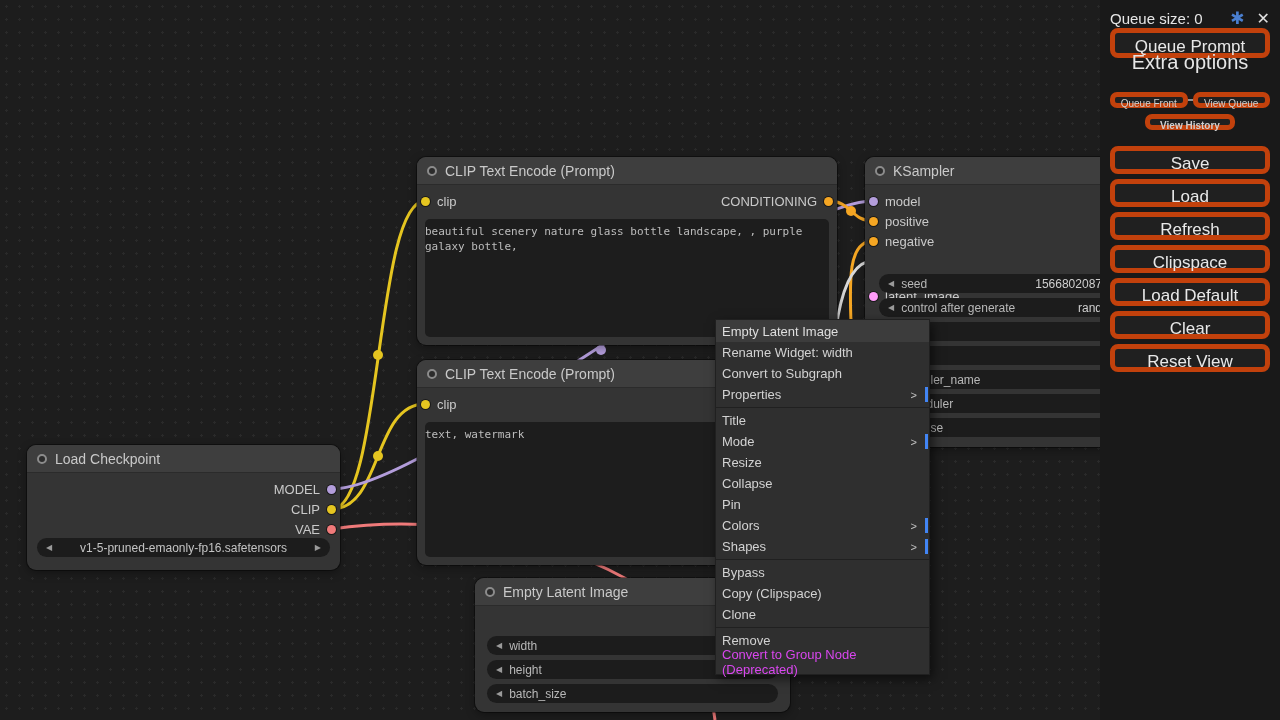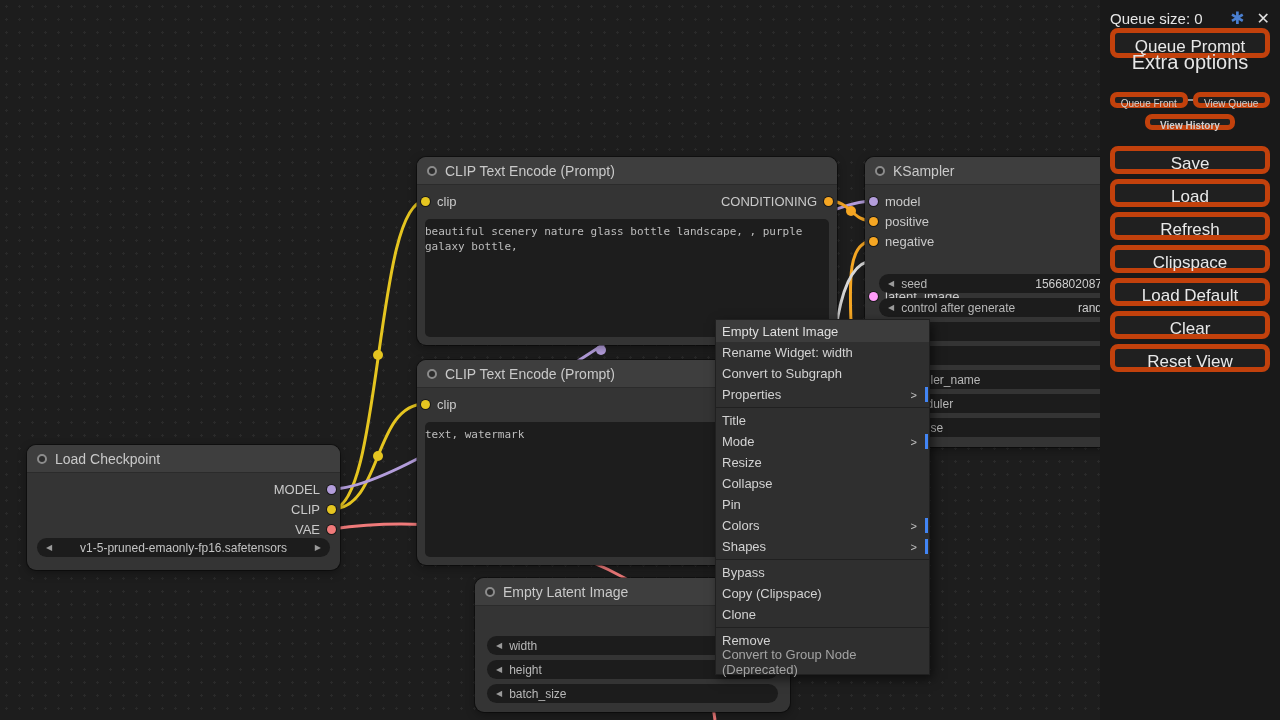--- a/index.html
+++ b/index.html
@@ -52,21 +52,21 @@
   
   #context-menu {
     position:absolute; left:715px; top:319px; width:215px; z-index:5;
     background:#2f2f2f; border:1px solid #202020; box-shadow:3px 4px 10px rgba(0,0,0,0.55);
     padding-bottom:2px;
   }
   .menu-title { height:22px; background:#3c3c3c; color:#dfdfdf; font-size:13px; display:flex; align-items:center; padding:0 6px; }
   .menu-item { position:relative; height:21px; color:#d2d2d2; font-size:13px; display:flex; align-items:center; padding:0 6px; cursor:default; }
   .menu-item .sub-arrow { margin-left:auto; margin-right:6px; color:#c2c2c2; font-size:11px; }
   .menu-item .sub-bar { position:absolute; right:1px; top:3px; width:3px; height:15px; background:#4285f4; }
-  .menu-item.disabled { color:#a3a3a3; }
+  .menu-item.disabled { color:#d946ef; }
   .menu-sep { height:1px; background:#202020; margin:2px 0; }
 
   
   #sidebar {
     position:absolute; right:0; top:0; width:180px; height:720px; z-index:10;
     background:#191919; padding:8px 10px; color:#e6e6e6;
   }
   .sb-top { display:flex; align-items:center; font-size:15px; height:20px; }
   .sb-gear { margin-left:auto; color:#4a7fd0; font-size:17px; cursor:pointer; }
   .sb-close { margin-left:12px; color:#e0e0e0; font-size:16px; cursor:pointer; }

